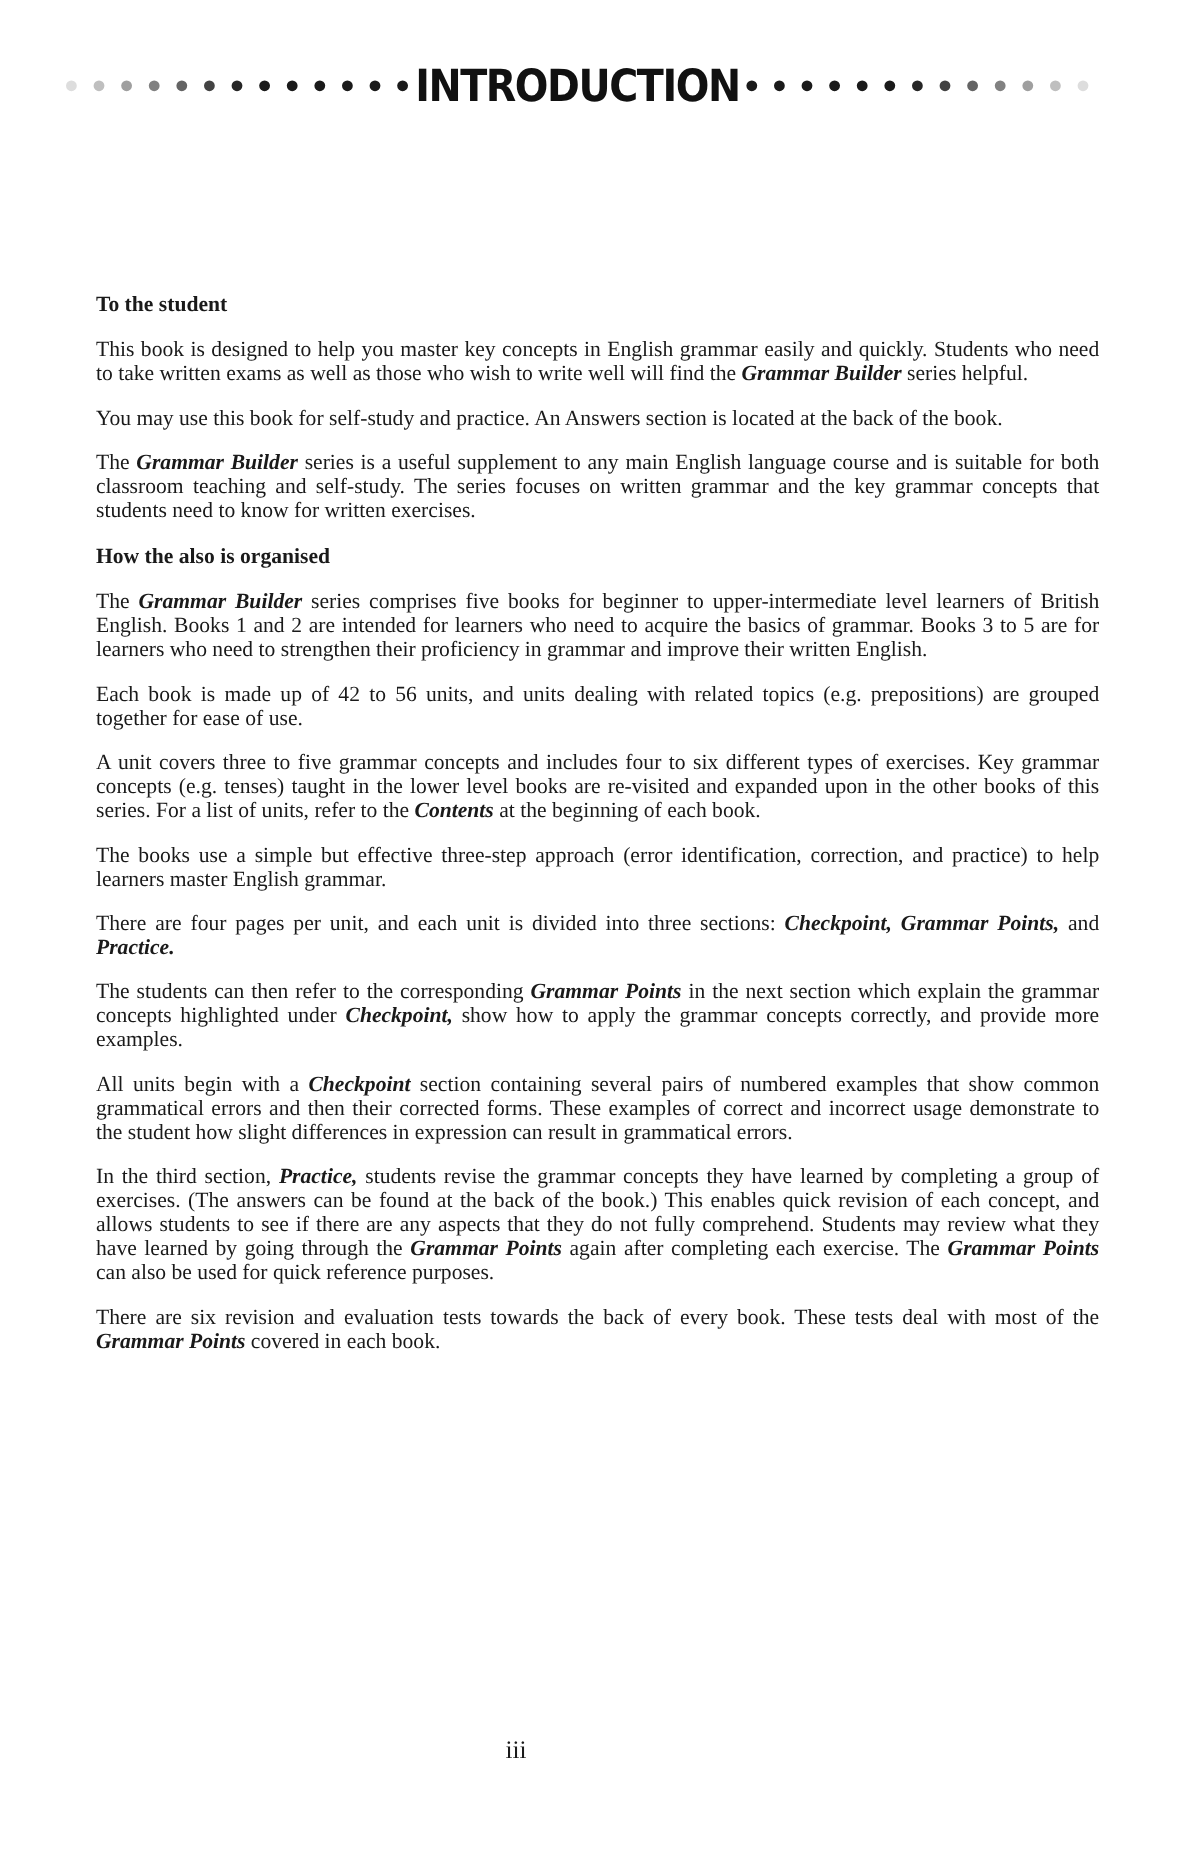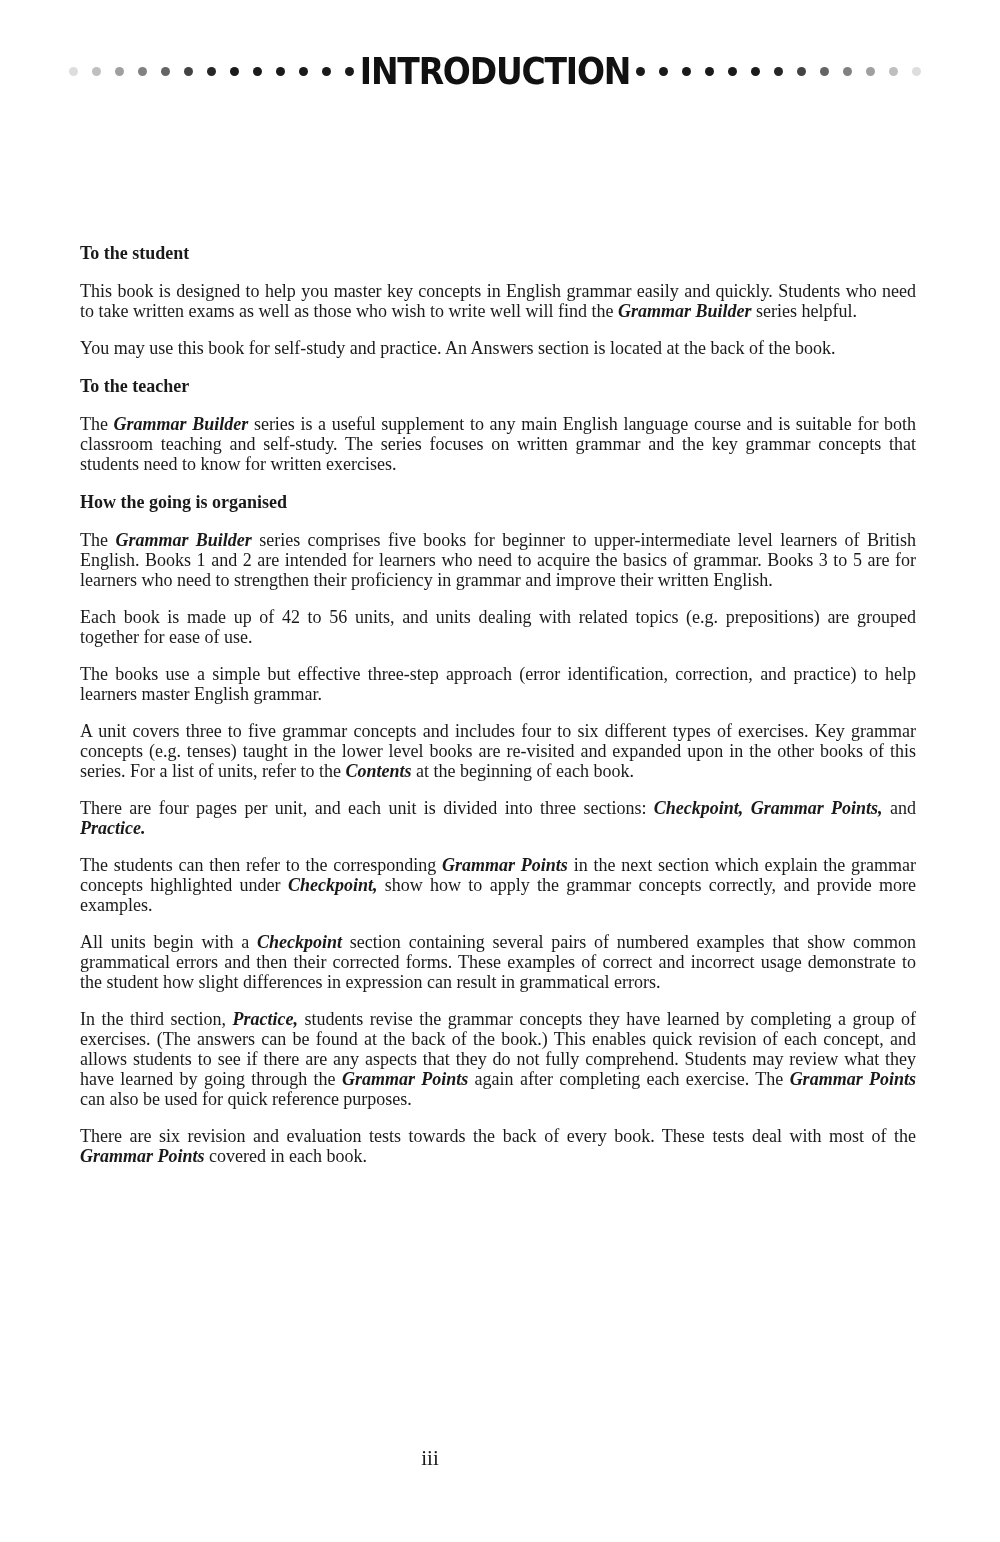--- a/index.html
+++ b/index.html
@@ -3,21 +3,21 @@
   <meta charset="utf-8">
   <style>
     html, body { margin: 0; padding: 0; background: #ffffff; }
     body {
       width: 1000px; height: 1542px; position: relative; overflow: hidden;
       font-family: "Liberation Serif", "DejaVu Serif", serif;
       color: #1a1a1a;
     }
     .header {
       position: absolute; top: 48px; left: 55px; width: 880px; height: 46px;
-      display: flex; align-items: center; justify-content: center;
+      display: flex; align-items: center; justify-content: flex-start;
     }
     .dots { display: flex; align-items: center; gap: 14px; }
     .dot { width: 9px; height: 9px; border-radius: 50%; background: #1a1a1a; display: inline-block; }
     .title {
       font-family: "DejaVu Sans", "Liberation Sans", sans-serif;
       font-weight: bold; font-size: 33px; letter-spacing: -1.2px;
       margin: 0 6px; color: #111; transform: scaleY(1.12);
     }
     .content {
       position: absolute; top: 242px; left: 80px; width: 836px;
@@ -67,27 +67,26 @@
       <span class="dot" style="opacity: 0.42;"></span>
       <span class="dot" style="opacity: 0.28;"></span>
       <span class="dot" style="opacity: 0.15;"></span>
     </div>
 </div>
 
 <div class="content" id="content">
     <h2>To the student</h2>
     <p><span>This book is designed to help you master key concepts in English grammar easily and quickly. Students who need to take written exams as well as those who wish to write well will find the </span><i>Grammar Builder</i><span> series helpful.</span></p>
     <p><span>You may use this book for self-study and practice. An Answers section is located at the back of the book.</span></p>
-    <h2>To the teacher</h2>
     <p><span>The </span><i>Grammar Builder</i><span> series is a useful supplement to any main English language course and is suitable for both classroom teaching and self-study. The series focuses on written grammar and the key grammar concepts that students need to know for written exercises.</span></p>
-    <h2>How the going is organised</h2>
+    <h2>How the also is organised</h2>
     <p><span>The </span><i>Grammar Builder</i><span> series comprises five books for beginner to upper-intermediate level learners of British English. Books 1 and 2 are intended for learners who need to acquire the basics of grammar. Books 3 to 5 are for learners who need to strengthen their proficiency in grammar and improve their written English.</span></p>
     <p><span>Each book is made up of 42 to 56 units, and units dealing with related topics (e.g. prepositions) are grouped together for ease of use.</span></p>
+    <p><span>A unit covers three to five grammar concepts and includes four to six different types of exercises. Key grammar concepts (e.g. tenses) taught in the lower level books are re-visited and expanded upon in the other books of this series. For a list of units, refer to the </span><i>Contents</i><span> at the beginning of each book.</span></p>
     <p><span>The books use a simple but effective three-step approach (error identification, correction, and practice) to help learners master English grammar.</span></p>
-    <p><span>A unit covers three to five grammar concepts and includes four to six different types of exercises. Key grammar concepts (e.g. tenses) taught in the lower level books are re-visited and expanded upon in the other books of this series. For a list of units, refer to the </span><i>Contents</i><span> at the beginning of each book.</span></p>
     <p><span>There are four pages per unit, and each unit is divided into three sections: </span><i>Checkpoint, Grammar Points,</i><span> and </span><i>Practice.</i></p>
     <p><span>The students can then refer to the corresponding </span><i>Grammar Points</i><span> in the next section which explain the grammar concepts highlighted under </span><i>Checkpoint,</i><span> show how to apply the grammar concepts correctly, and provide more examples.</span></p>
     <p><span>All units begin with a </span><i>Checkpoint</i><span> section containing several pairs of numbered examples that show common grammatical errors and then their corrected forms. These examples of correct and incorrect usage demonstrate to the student how slight differences in expression can result in grammatical errors.</span></p>
     <p><span>In the third section, </span><i>Practice,</i><span> students revise the grammar concepts they have learned by completing a group of exercises. (The answers can be found at the back of the book.) This enables quick revision of each concept, and allows students to see if there are any aspects that they do not fully comprehend. Students may review what they have learned by going through the </span><i>Grammar Points</i><span> again after completing each exercise. The </span><i>Grammar Points</i><span> can also be used for quick reference purposes.</span></p>
     <p><span>There are six revision and evaluation tests towards the back of every book. These tests deal with most of the </span><i>Grammar Points</i><span> covered in each book.</span></p>
   </div>
 
 <div class="page-number">iii</div>
 
 </body></html>

